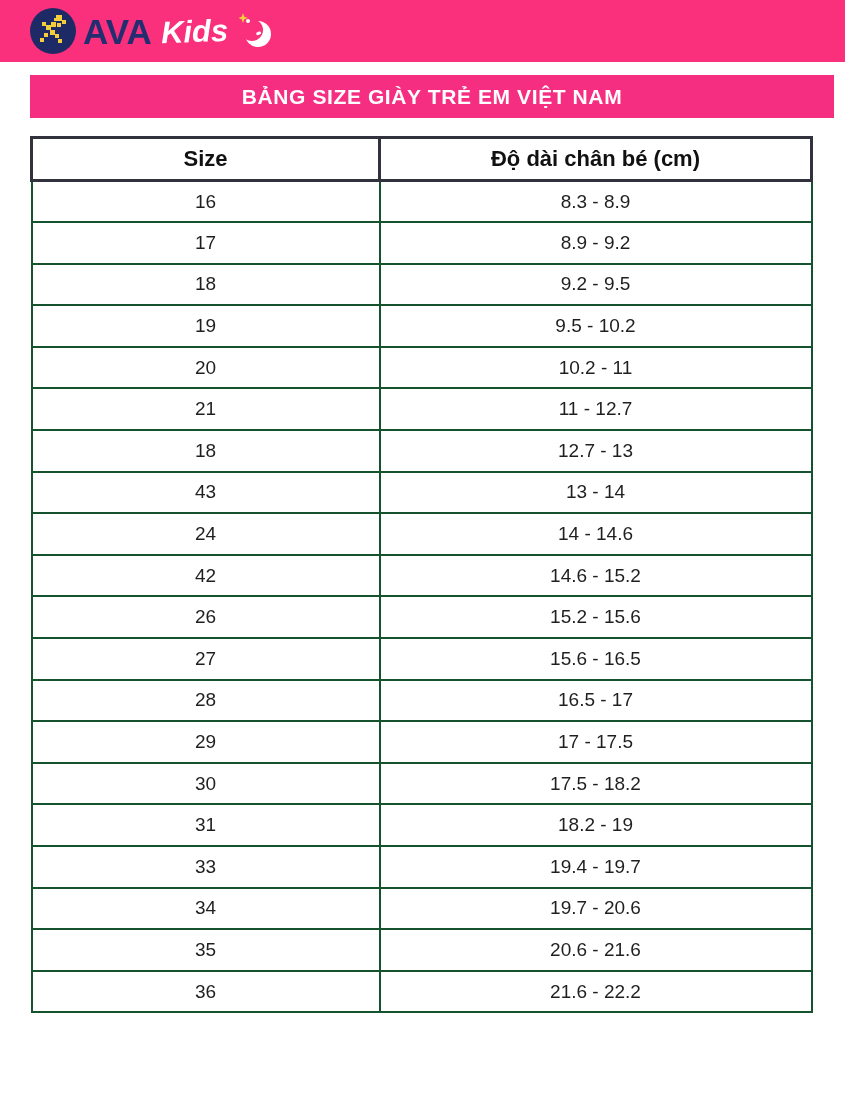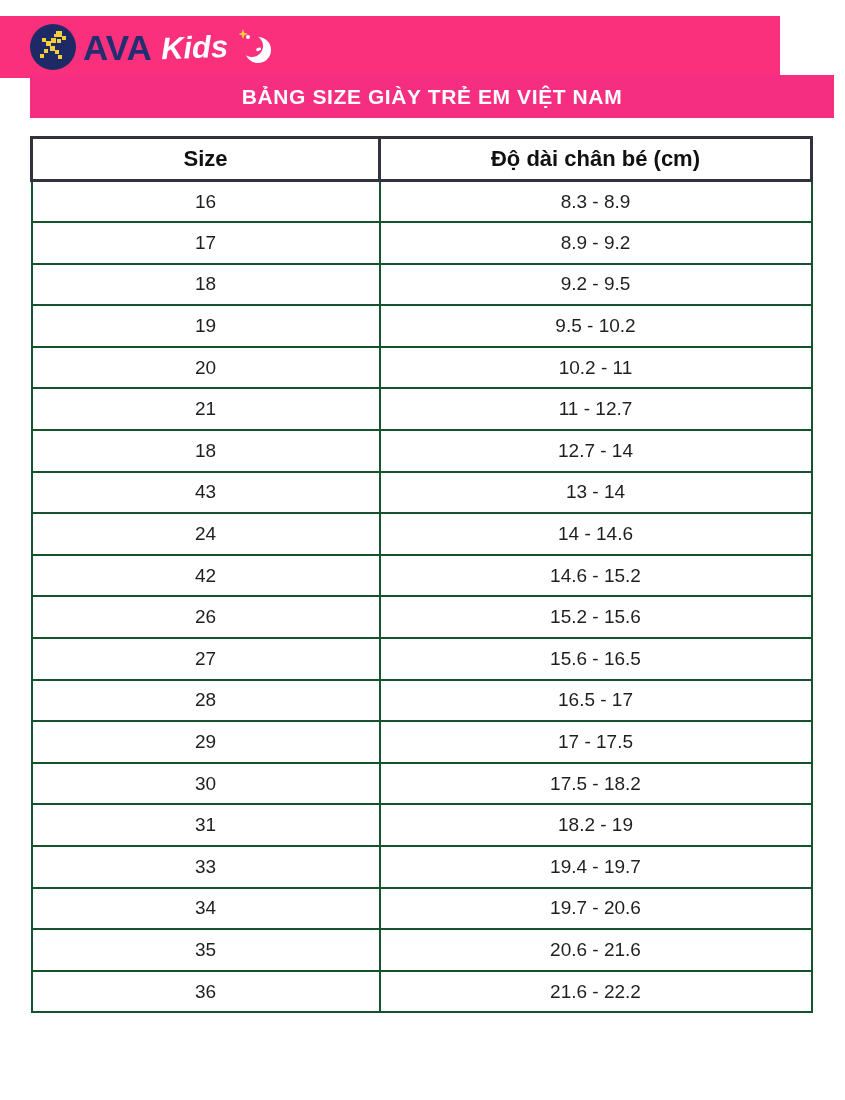--- a/index.html
+++ b/index.html
@@ -10,22 +10,22 @@
     position: relative;
     width: 845px;
     height: 1100px;
     background: #ffffff;
     overflow: hidden;
   }
 
   
   .topbar {
     position: absolute;
-    left: 0; top: 16px;
-    width: 780px; height: 62px;
+    left: 0; top: 0;
+    width: 845px; height: 62px;
     background: #FA307C;
     display: flex;
     align-items: center;
     padding-left: 30px;
   }
   .logo {
     display: flex;
     align-items: center;
     gap: 7px;
   }
@@ -171,21 +171,21 @@
         <tr>
           <td>20</td>
           <td>10.2 - 11</td>
         </tr>
         <tr>
           <td>21</td>
           <td>11 - 12.7</td>
         </tr>
         <tr>
           <td>18</td>
-          <td>12.7 - 14</td>
+          <td>12.7 - 13</td>
         </tr>
         <tr>
           <td>43</td>
           <td>13 - 14</td>
         </tr>
         <tr>
           <td>24</td>
           <td>14 - 14.6</td>
         </tr>
         <tr>

